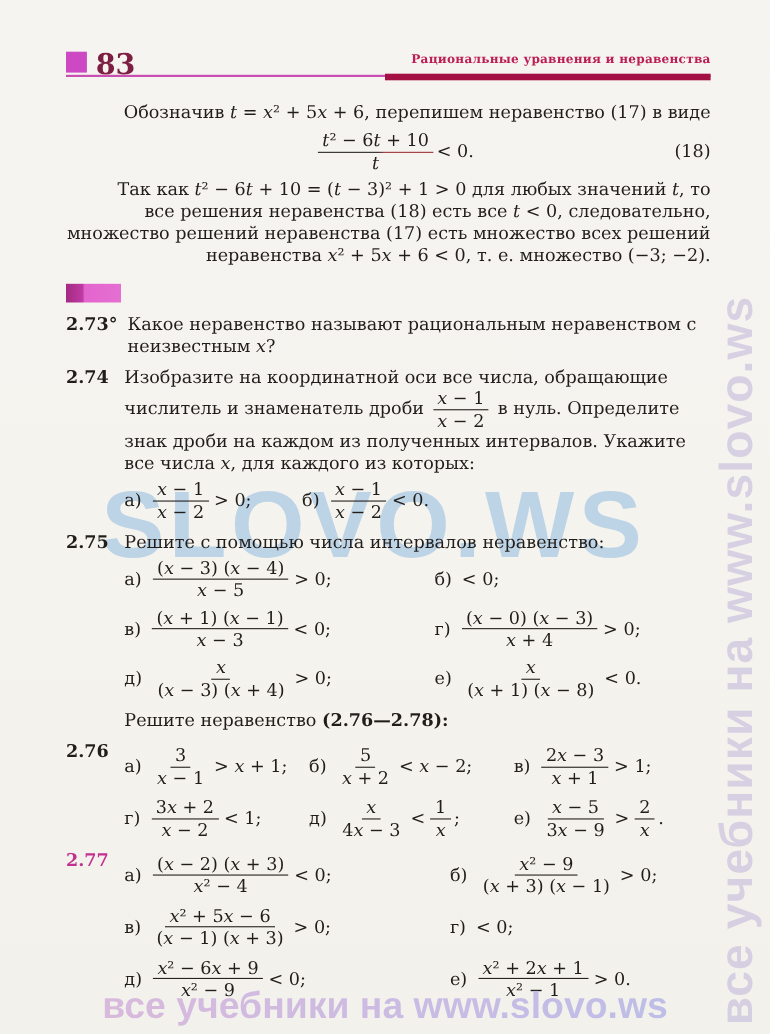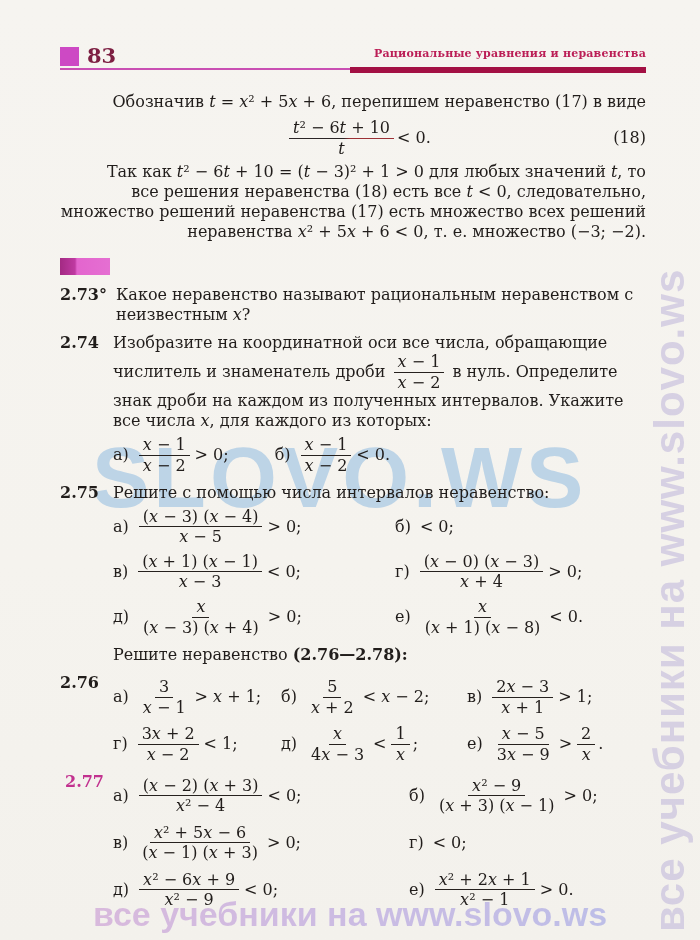--- a/index.html
+++ b/index.html
@@ -29,21 +29,21 @@
   .wm-side{
     position:absolute;z-index:1;right:4px;top:120px;height:812px;
     writing-mode:vertical-rl;transform:rotate(180deg);
     font-family:"Liberation Sans",sans-serif;font-weight:bold;font-size:42px;
     color:rgba(184,174,216,0.5);white-space:nowrap;letter-spacing:1px;
   }
 
   
   .hdr{position:relative;height:32px;margin-bottom:14px;}
   .hdr-sq{position:absolute;left:0;top:1px;width:19px;height:19px;background:#cd49c4;}
-  .hdr-num{position:absolute;left:27px;top:-3px;font-size:21px;font-weight:bold;color:#7d1f42;}
+  .hdr-num{position:absolute;left:27px;top:-3px;font-size:26px;font-weight:bold;color:#7d1f42;}
   .hdr-title{position:absolute;right:0;top:1px;font-size:11px;font-weight:bold;color:#bb1e56;letter-spacing:.2px;}
   .hdr-thin{position:absolute;left:0;right:0;bottom:8px;height:2.5px;background:#c94fb3;}
   .hdr-thick{position:absolute;right:0;bottom:5px;width:296px;height:6px;background:#a31044;}
 
   
   .para{margin:4px 0;}
   .indent{text-indent:34px;text-align:right;}
   i{font-style:italic;}
   .answer{margin:3px 0 0 34px;}
   .ans-label{color:#b71c55;font-weight:bold;}
@@ -58,21 +58,21 @@
 
   
   .frac{display:inline-flex;flex-direction:column;align-items:center;vertical-align:middle;margin:0 3px;}
   .frac .n{padding:0 4px 1px;border-bottom:1.4px solid #26211e;}
   .frac .d{padding:1px 4px 0;}
   .frac .n,.frac .d{line-height:1.1;white-space:nowrap;text-align:center;}
 
   
   .problem{display:flex;gap:9px;margin:8px 0 6px;}
   .pnum{flex:0 0 44px;font-weight:bold;}
-  .pnum.magenta{color:#c2318f;text-align:right;}
+  .pnum.magenta{color:#c2318f;}
   .pbody{flex:1;}
   .divider{width:50px;height:17px;margin:16px 0 10px;
     background:linear-gradient(90deg,#a32a83 0%,#bf3aa2 30%,#e365ce 34%,#e univ66cf 100%);
     background:linear-gradient(90deg,#a32a83 0%,#bf3aa2 30%,#e365ce 34%,#e56fd2 100%);}
   .interlude{margin:9px 0 4px 53px;}
   .interlude b{font-weight:bold;}
 
   .items{margin-top:5px;}
   .item{display:flex;align-items:center;white-space:nowrap;}
   .item .ilabel{margin-right:7px;}

